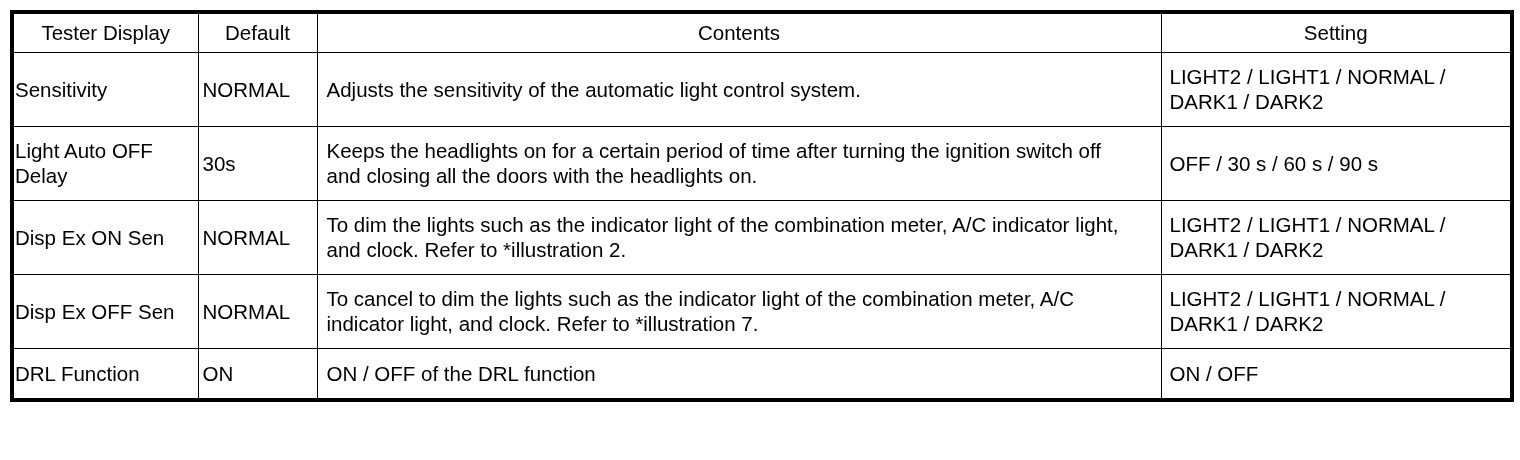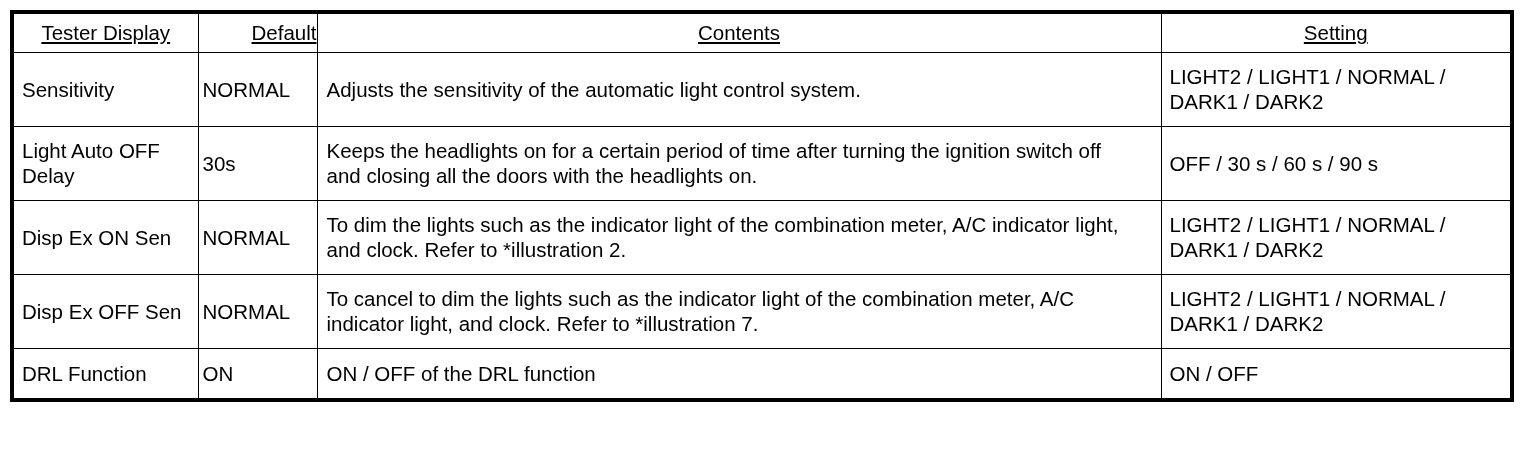--- a/index.html
+++ b/index.html
@@ -48,45 +48,44 @@
   col.c-default  { width: 119px; }
   col.c-contents { width: 844px; }
   col.c-setting  { width: 351px; }
 
   
   thead tr { height: 40px; }
   thead th {
     font-weight: bold;
     font-size: 21px;
     border-bottom: 3px solid #000;
-    text-decoration: underline;
   }
   th.th-display  { text-align: center; }
-  th.th-default  { text-align: right; }
+  th.th-default  { text-align: center; }
   th.th-contents { text-align: center; }
   th.th-setting  { text-align: center; }
 
   
   td .cell {
     padding: 3px 7px 3px 8px;
     box-sizing: border-box;
     display: block;
   }
   td.col-display  { vertical-align: middle; }
   td.col-default  { vertical-align: middle; }
   td.col-contents { vertical-align: middle; }
   td.col-setting  { vertical-align: middle; }
 
   tbody tr.r-tall { height: 74px; }
   tbody tr.r-short { height: 52px; }
 
   td.col-contents .cell { padding-left: 9px; padding-right: 20px; }
   td.col-setting .cell  { padding-left: 8px; }
   td.col-default .cell  { padding-left: 4px; }
-  td.col-display .cell  { padding-left: 8px; }
+  td.col-display .cell  { padding-left: 1px; }
 
   
 </style>
 </head>
 <body>
 
 <div class="table-wrap">
   <table class="spec-table">
     <colgroup>
       <col class="c-display">

